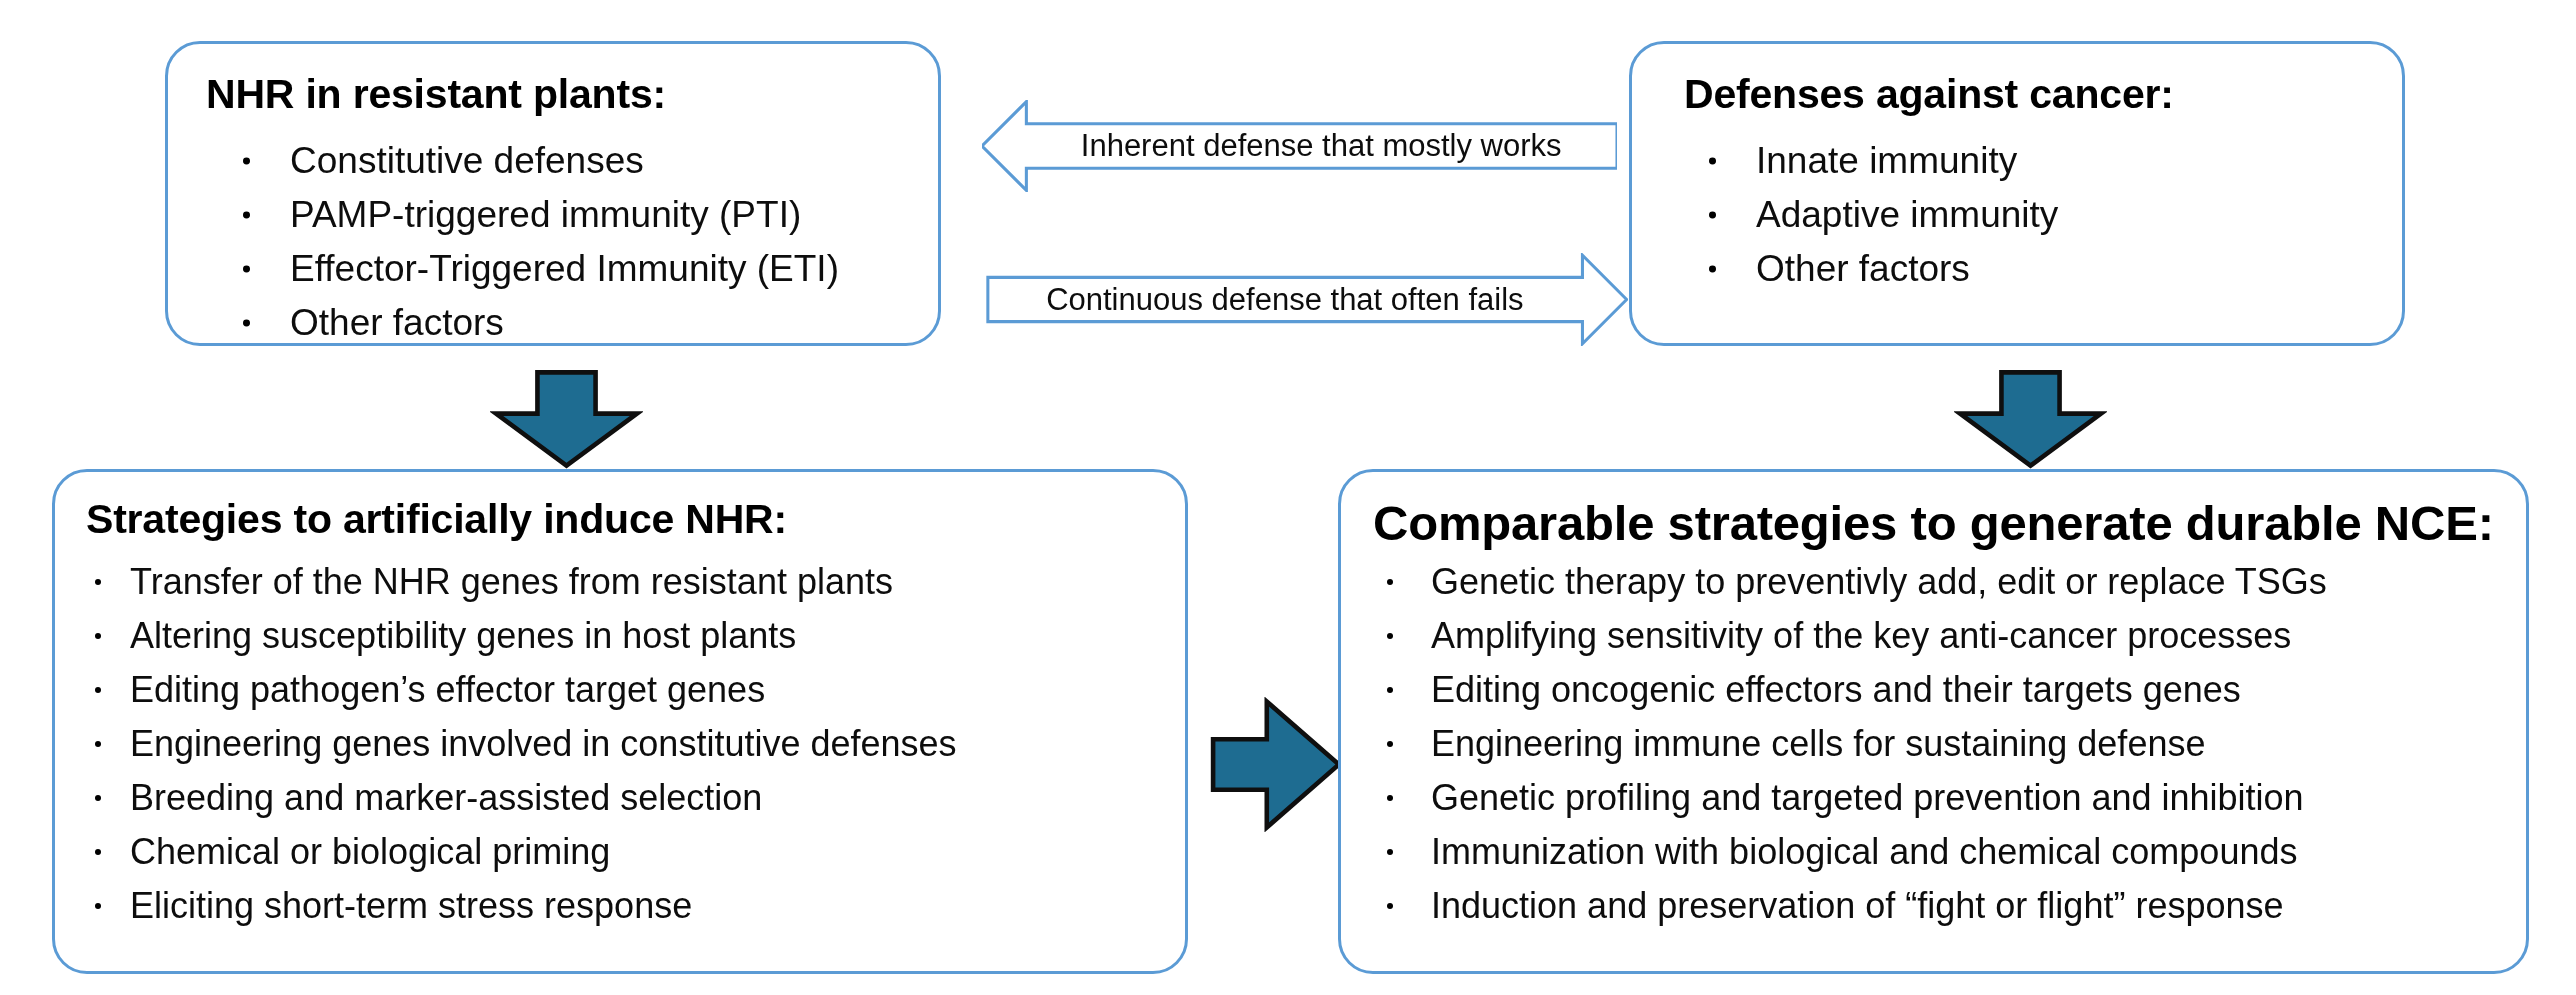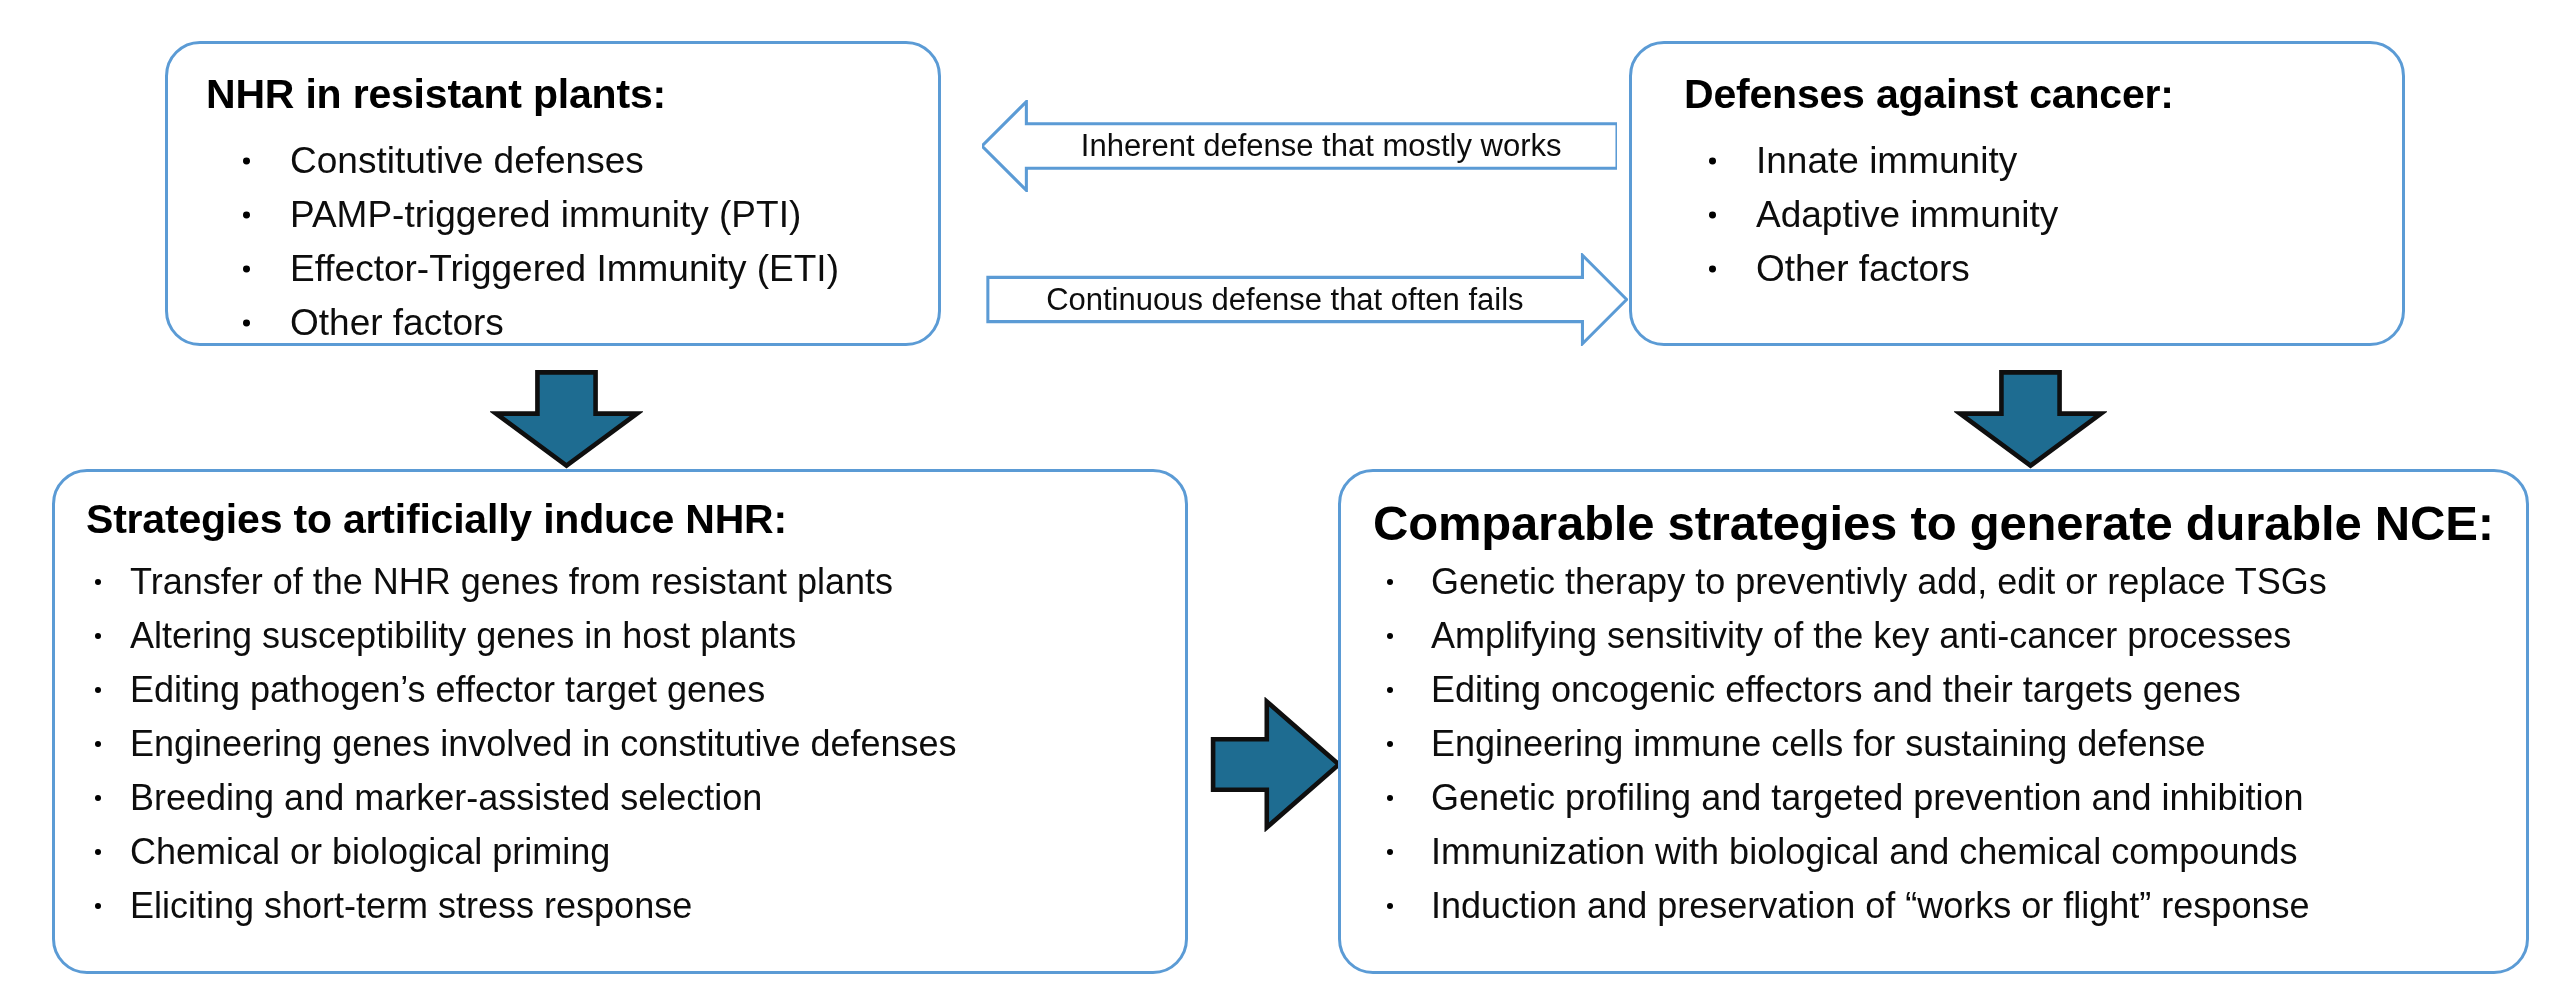--- a/index.html
+++ b/index.html
@@ -323,19 +323,19 @@
       <li>
         <span class="bullet-dot"></span>
         <span class="bullet-text">Genetic profiling and targeted prevention and inhibition</span>
       </li>
       <li>
         <span class="bullet-dot"></span>
         <span class="bullet-text">Immunization with biological and chemical compounds</span>
       </li>
       <li>
         <span class="bullet-dot"></span>
-        <span class="bullet-text">Induction and preservation of “works or flight” response</span>
+        <span class="bullet-text">Induction and preservation of “fight or flight” response</span>
       </li>
     </ul>
   </div>
 
 </div>
 
 
 </body></html>

